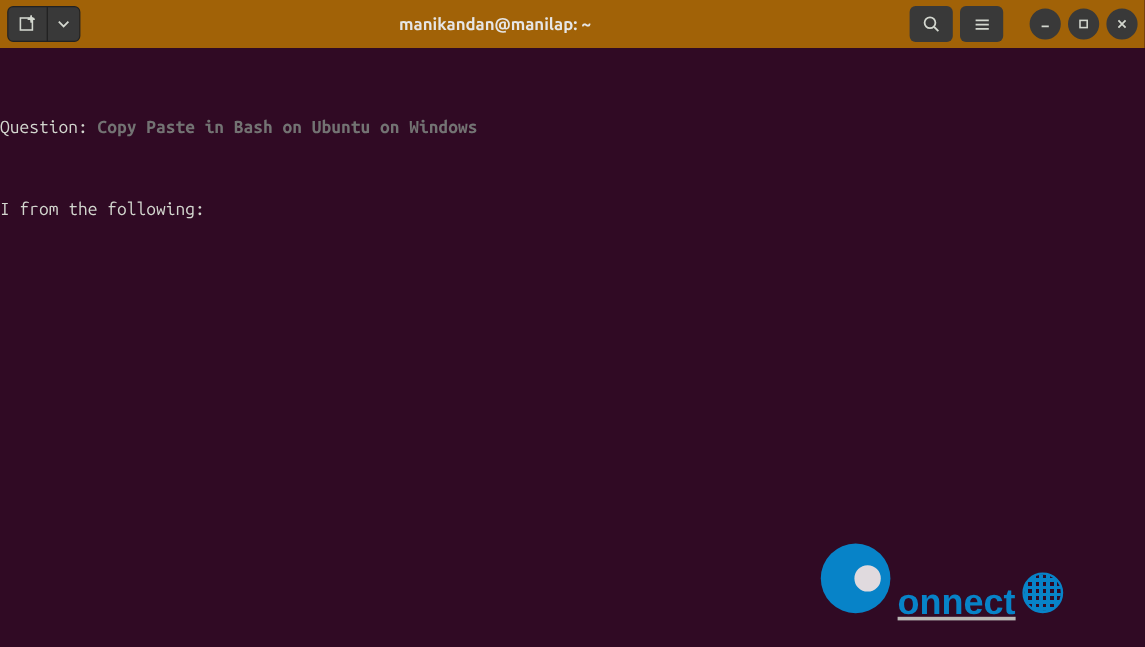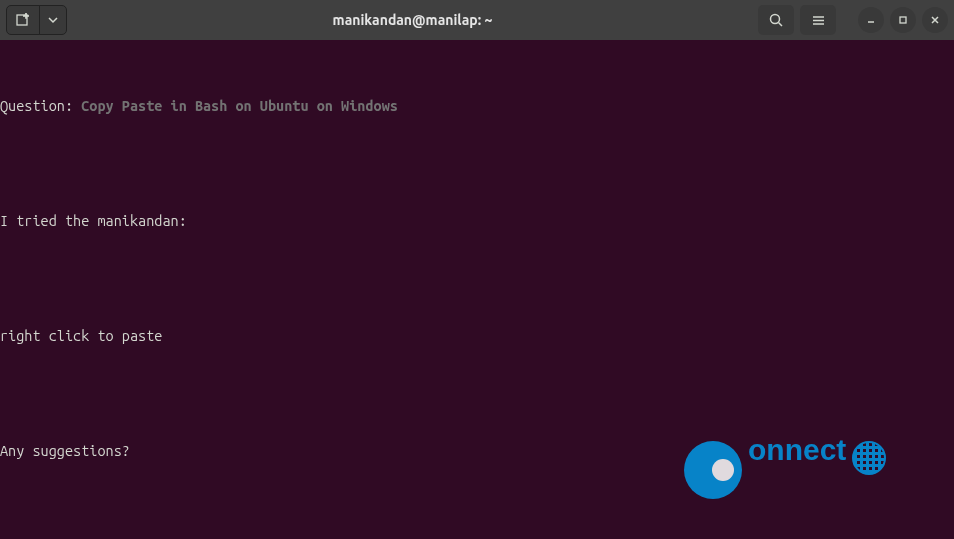--- a/index.html
+++ b/index.html
@@ -9,21 +9,21 @@
   background: #300a24;
   font-family: "Ubuntu Mono", "DejaVu Sans Mono", monospace;
   font-size: 14.5px;
   line-height: 17px;
   color: #d3d7cf;
   overflow: hidden;
   position: relative;
 }
 .titlebar {
   height: 40px;
-  background: #404040;
+  background: #a16207;
   display: flex;
   align-items: center;
   padding: 0 6px;
   gap: 6px;
 }
 .tb-left { display: flex; gap: 0; }
 .tb-btn {
   width: 34px; height: 30px;
   background: #393939;
   border: 1px solid #222;
@@ -49,33 +49,34 @@
   display: flex; align-items: center; justify-content: center;
   color: #d3d7cf;
 }
 .term {
   padding: 6px 0 0 0;
   white-space: pre-wrap;
   word-break: break-all;
 }
 .term .line { min-height: 17px; }
 .cyan { color: #737373; font-weight: bold; }
-.white { color: #d3d7cf; margin-top: 47px; }
+.white { color: #d3d7cf; }
 
 .watermark {
   position: absolute;
   right: 40px;
   bottom: 28px;
   width: 230px;
   height: 70px;
   display: flex;
-  align-items: flex-start;
+  align-items: flex-end;
   gap: 6px;
   opacity: 0.85;
   pointer-events: none;
+  text-decoration: underline;
 }
 .wm-circle {
   width: 58px; height: 58px;
   border-radius: 50%;
   background: #0099e5;
   display: flex; align-items: center; justify-content: center;
   position: relative;
 }
 .wm-circle::after{
   content:""; position:absolute; width:22px; height:22px; border-radius:50%;
@@ -143,25 +144,23 @@
           <path d="M2 2 L8 8 M8 2 L2 8" stroke="#d3d7cf" stroke-width="1.5"></path>
         </svg>
     </div>
   </div>
 </div>
 
 <div class="term">
 <div class="line"></div>
 <div class="line"><span class="white">Question: </span><span class="cyan">Copy Paste in Bash on Ubuntu on Windows</span></div>
 <div class="line"></div>
-<div class="line white">I tried the manikandan:</div>
+<div class="line white">I from the following:</div>
 <div class="line"></div>
-<div class="line white">right click to paste</div>
 <div class="line"></div>
-<div class="line white">Any suggestions?</div>
 <div class="line"></div>
 <div class="line"></div>
 <div class="line"></div>
 <div class="line"></div>
 
 
 
 
 
 

